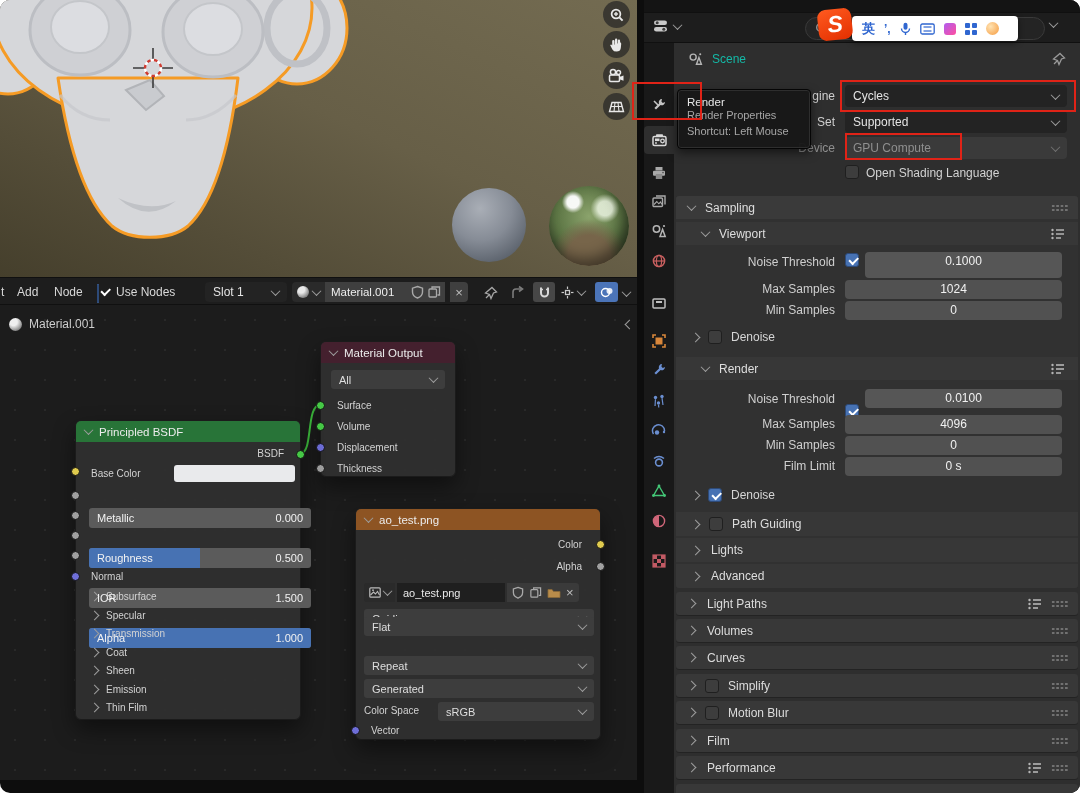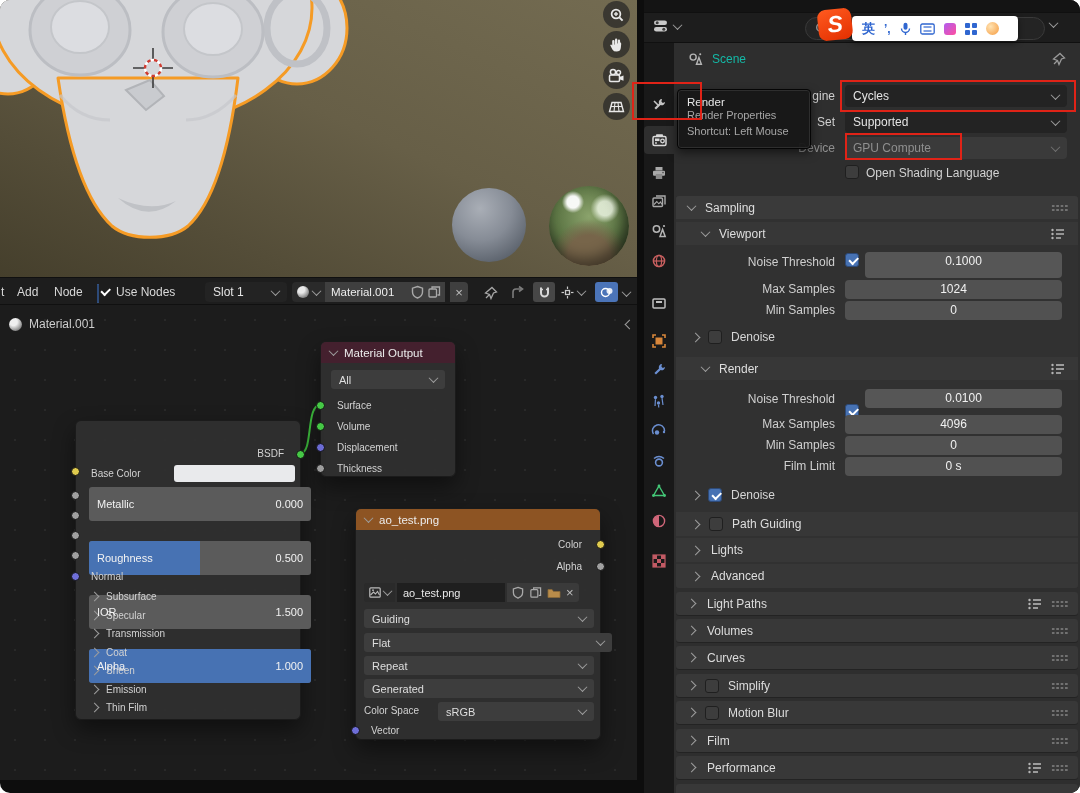--- a/index.html
+++ b/index.html
@@ -43,21 +43,21 @@
   .rlabel{font-size:12px;color:#cfcfcf;text-align:right}
 
   
   .node{position:absolute;background:rgba(48,48,48,.97);border:1px solid #1b1b1b;border-radius:6px;
         box-shadow:0 10px 22px rgba(0,0,0,.45);box-sizing:border-box}
   .nhead{height:21px;border-radius:5px 5px 0 0;display:flex;align-items:center;gap:7px;
          padding:0 9px;font-size:11.5px;color:#ececec}
   .ntxt{font-size:10px;color:#d2d2d2}
   .sock{position:absolute;width:9px;height:9px;border-radius:50%;border:1px solid #121212;box-sizing:border-box}
   .nslider{position:relative;height:18px;background:#5b5b5b;border-radius:3px;overflow:hidden;
-           display:flex;align-items:center;justify-content:space-between;padding:8px 8px;
+           display:flex;align-items:center;justify-content:space-between;padding:1px 8px;
            font-size:11px;color:#f2f2f2}
   .nslider .fill{position:absolute;left:0;top:0;bottom:0;background:#4772b3}
   .nslider span{position:relative;z-index:1}
   .ndd{height:19px;background:#3d3d3d;border-radius:3px;display:flex;align-items:center;
        justify-content:space-between;padding:0 8px;font-size:11px;color:#dedede;box-sizing:border-box}
 
   
   #props{left:644px;top:0;width:436px;height:793px;background:#2e2e2e}
   #tabcol{position:absolute;left:0;top:43px;width:30px;height:750px;background:#191919}
   .tab{position:absolute;left:0;width:30px;height:28px;display:flex;align-items:center;justify-content:center}
@@ -249,20 +249,24 @@
       <div class="abs ntxt" style="left:16px;top:79px">Volume</div>
       <div class="abs ntxt" style="left:16px;top:100px">Displacement</div>
       <div class="abs ntxt" style="left:16px;top:121px">Thickness</div>
       <span class="sock" style="left:-5px;top:59px;background:#46c946"></span>
       <span class="sock" style="left:-5px;top:80px;background:#46c946"></span>
       <span class="sock" style="left:-5px;top:101px;background:#6e6ed8"></span>
       <span class="sock" style="left:-5px;top:122px;background:#a0a0a0"></span>
     </div>
 
     <div class="node" style="left:75px;top:115px;width:226px;height:300px">
+      <div class="nhead" style="background:#287438">
+        <span class="chev d"></span>
+        <span>Principled BSDF</span>
+      </div>
       <div class="abs ntxt" style="right:16px;top:27px">BSDF</div>
       <span class="sock" style="right:-5px;top:29px;background:#46c946"></span>
 
       <div class="abs ntxt" style="left:15px;top:47px">Base Color</div>
       <div class="abs" style="left:98px;top:44px;width:121px;height:17px;background:#e9eaec;border-radius:3px"></div>
       <span class="sock" style="left:-5px;top:46px;background:#e0cb4e"></span>
 
       <div class="abs nslider" style="left:13px;top:66px;width:206px">
         <span>Metallic</span>
           <span>0.000</span>
@@ -353,21 +357,21 @@
             <path d="M1 2.5 h4 l1.5 2 h6.5 v6 h-12 Z" fill="#b98c4a" stroke="#8a6a38" stroke-width=".8"></path>
             </svg>
           <span style="color:#bdbdbd;font-size:13px;line-height:13px">×</span>
         </div>
       </div>
 
       <div class="ndd abs" style="left:8px;top:100px;width:230px">
         <span>Guiding</span>
           <span class="chev d"></span>
         </div>
-      <div class="ndd abs" style="left:8px;top:124px;width:248px">
+      <div class="ndd abs" style="left:8px;top:108px;width:230px">
         <span>Flat</span>
           <span class="chev d"></span>
         </div>
       <div class="ndd abs" style="left:8px;top:147px;width:230px">
         <span>Repeat</span>
           <span class="chev d"></span>
         </div>
       <div class="ndd abs" style="left:8px;top:170px;width:230px">
         <span>Generated</span>
           <span class="chev d"></span>

